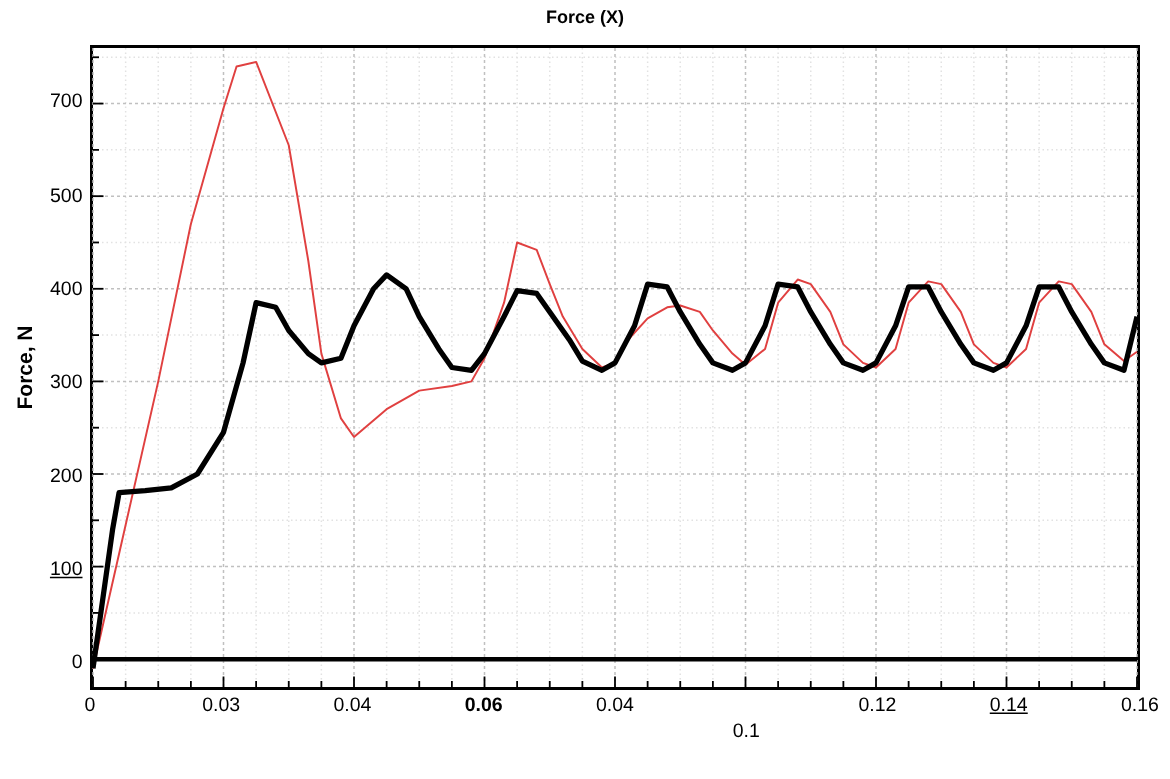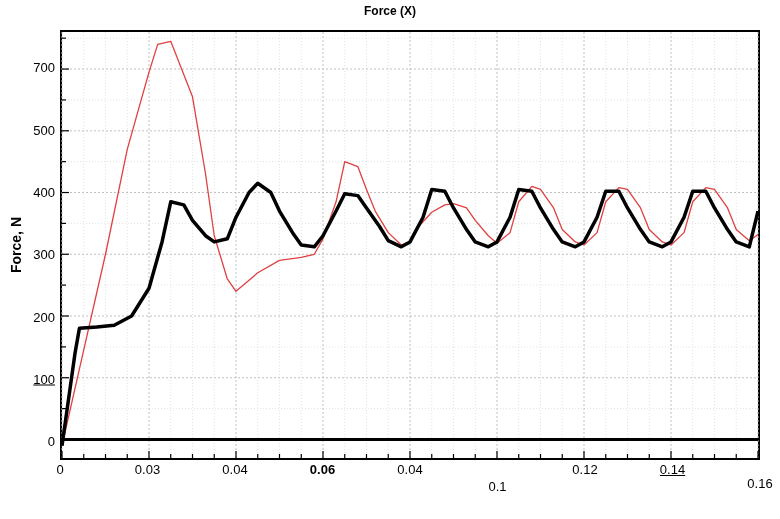--- a/index.html
+++ b/index.html
@@ -188,21 +188,21 @@
 
   <div class="x-labels" id="x-labels">
       <span style="left: 0px;">0</span>
       <span style="left: 87.5px;">0.03</span>
       <span style="left: 175px;">0.04</span>
       <span style="left: 262.5px; font-weight: bold;">0.06</span>
       <span style="left: 350px;">0.04</span>
       <span style="left: 437.5px; margin-top: 17px;">0.1</span>
       <span style="left: 525px;">0.12</span>
       <span style="left: 612.5px; text-decoration: underline;">0.14</span>
-      <span style="left: 700px; margin-top: 14px;">0.16</span>
+      <span style="left: 700px;">0.16</span>
     </div>
   <div class="y-labels" id="y-labels">
       <span style="top: 411.304px;">0</span>
       <span style="top: 348.986px; text-decoration: underline;">100</span>
       <span style="top: 286.667px;">200</span>
       <span style="top: 224.348px;">300</span>
       <span style="top: 162.029px;">400</span>
       <span style="top: 99.7101px;">500</span>
       <span style="top: 37.3913px;">700</span>
     </div>

